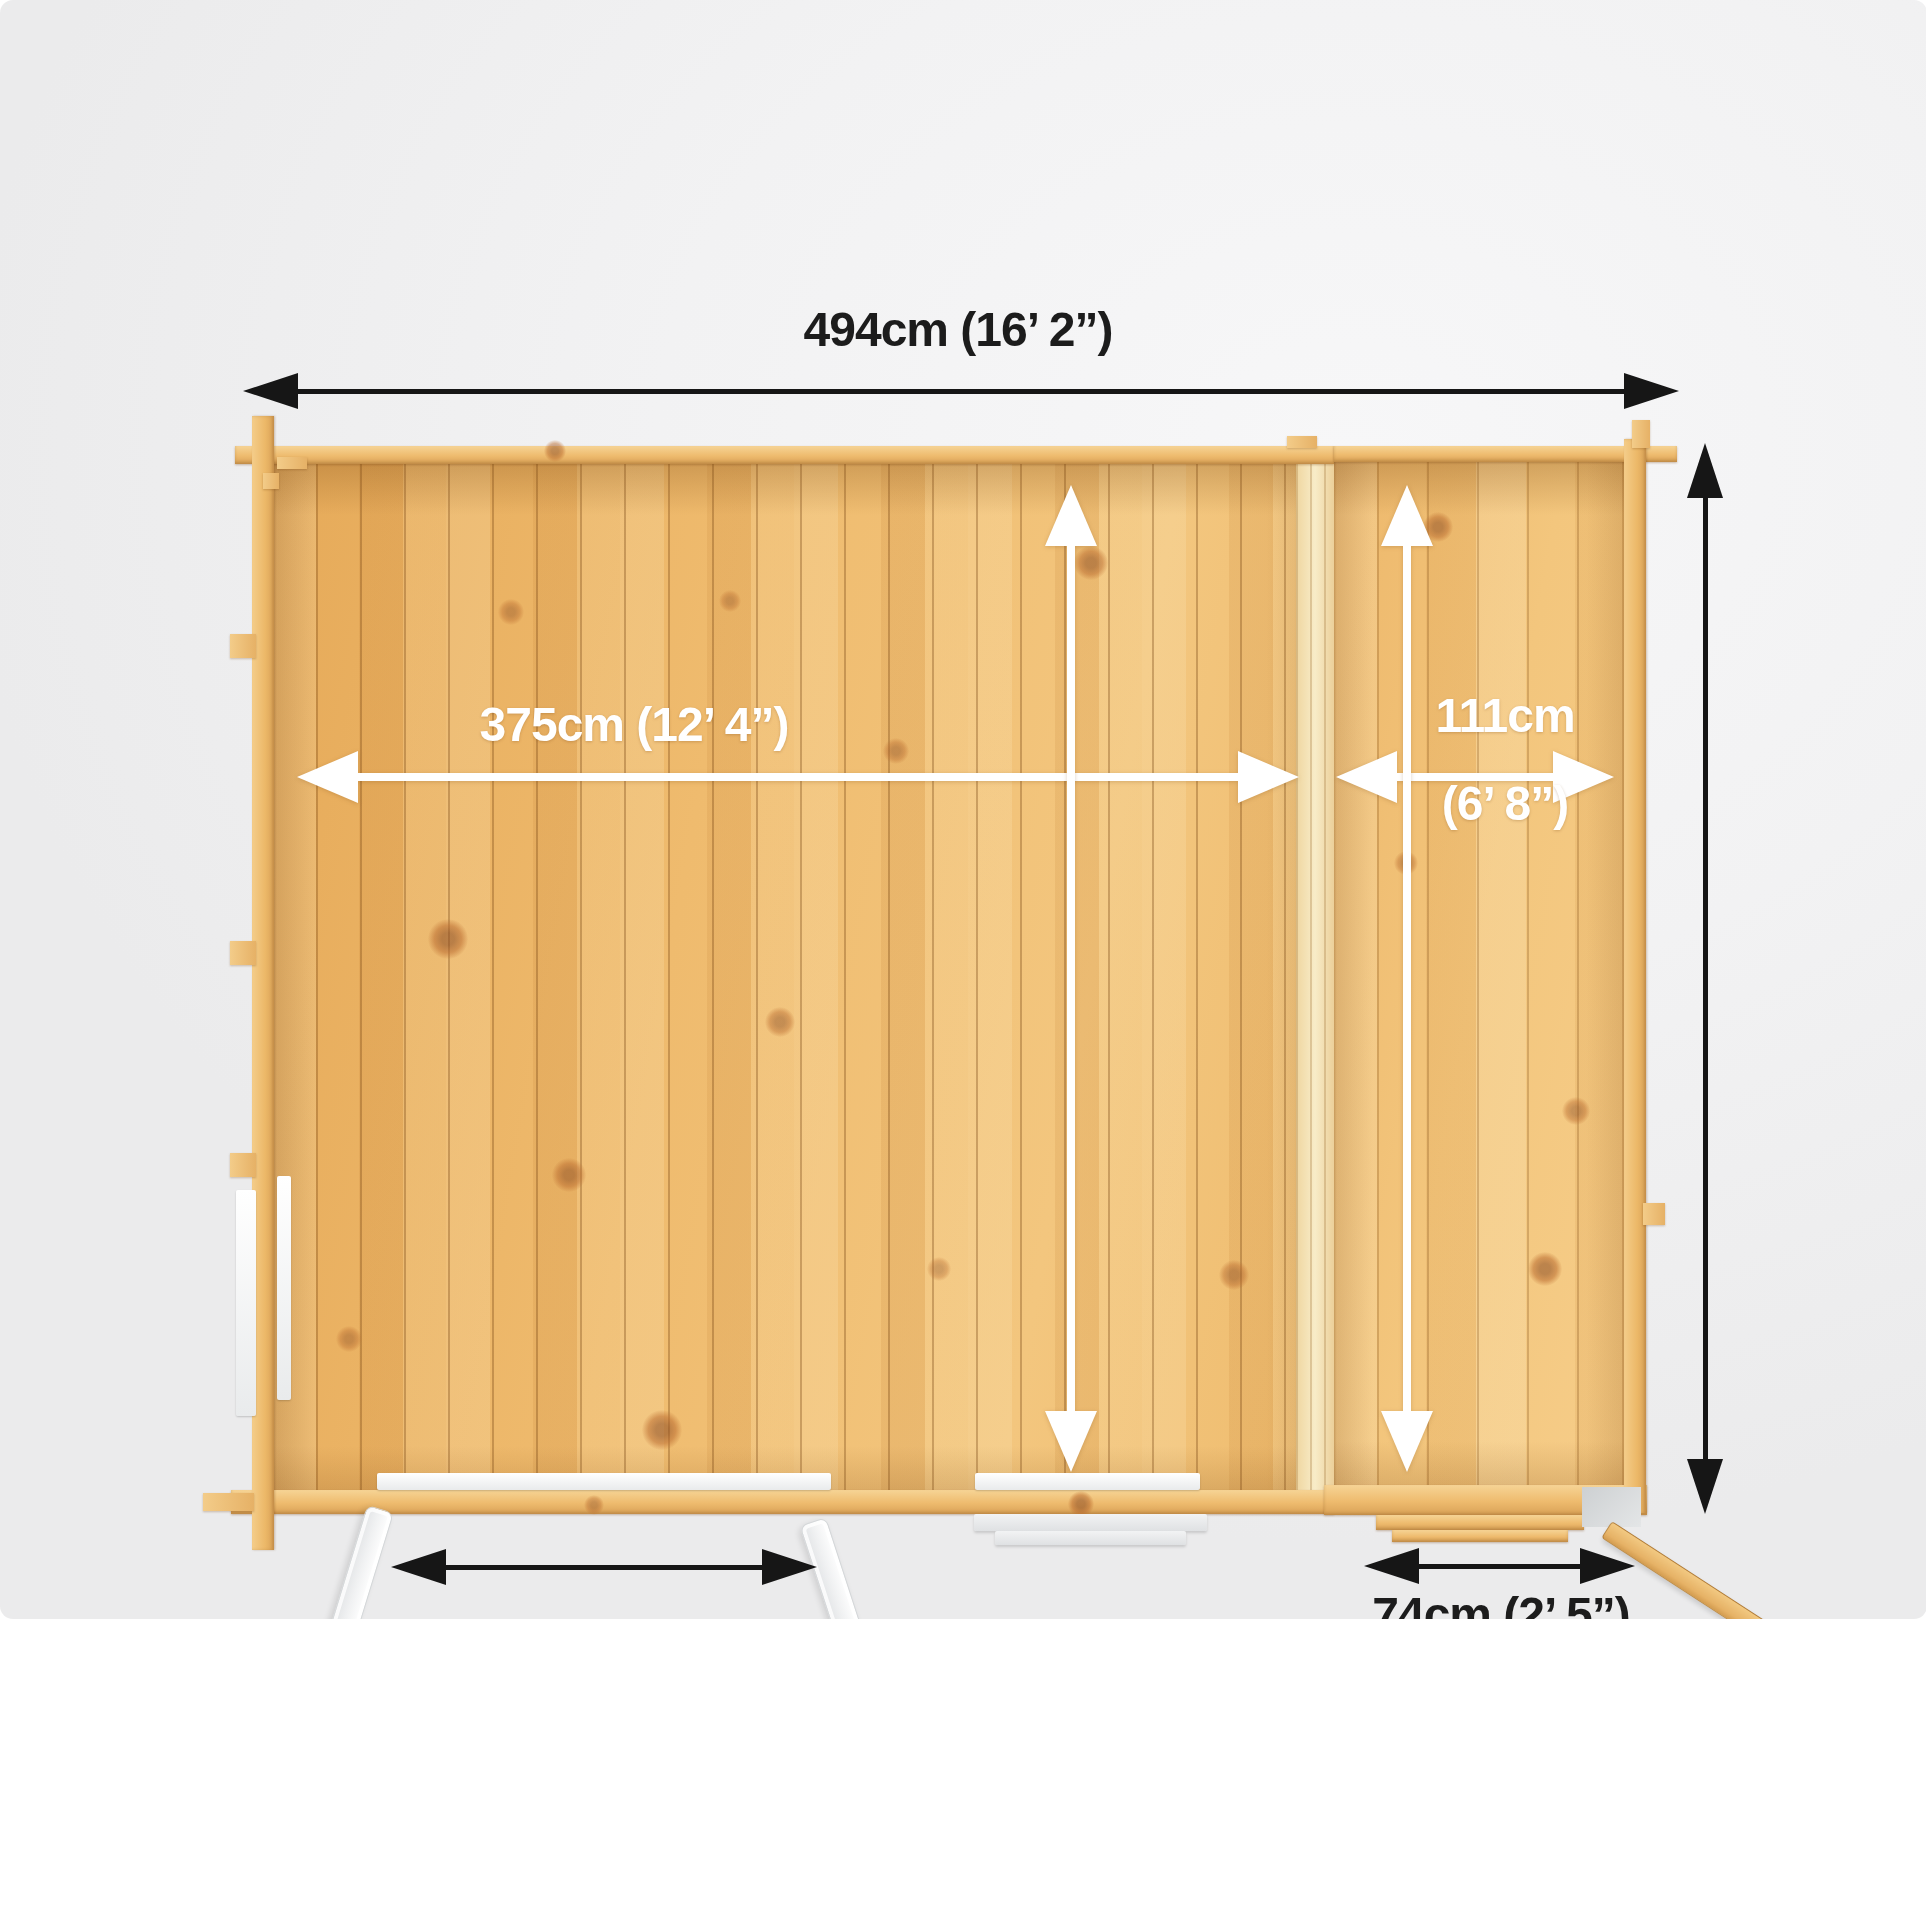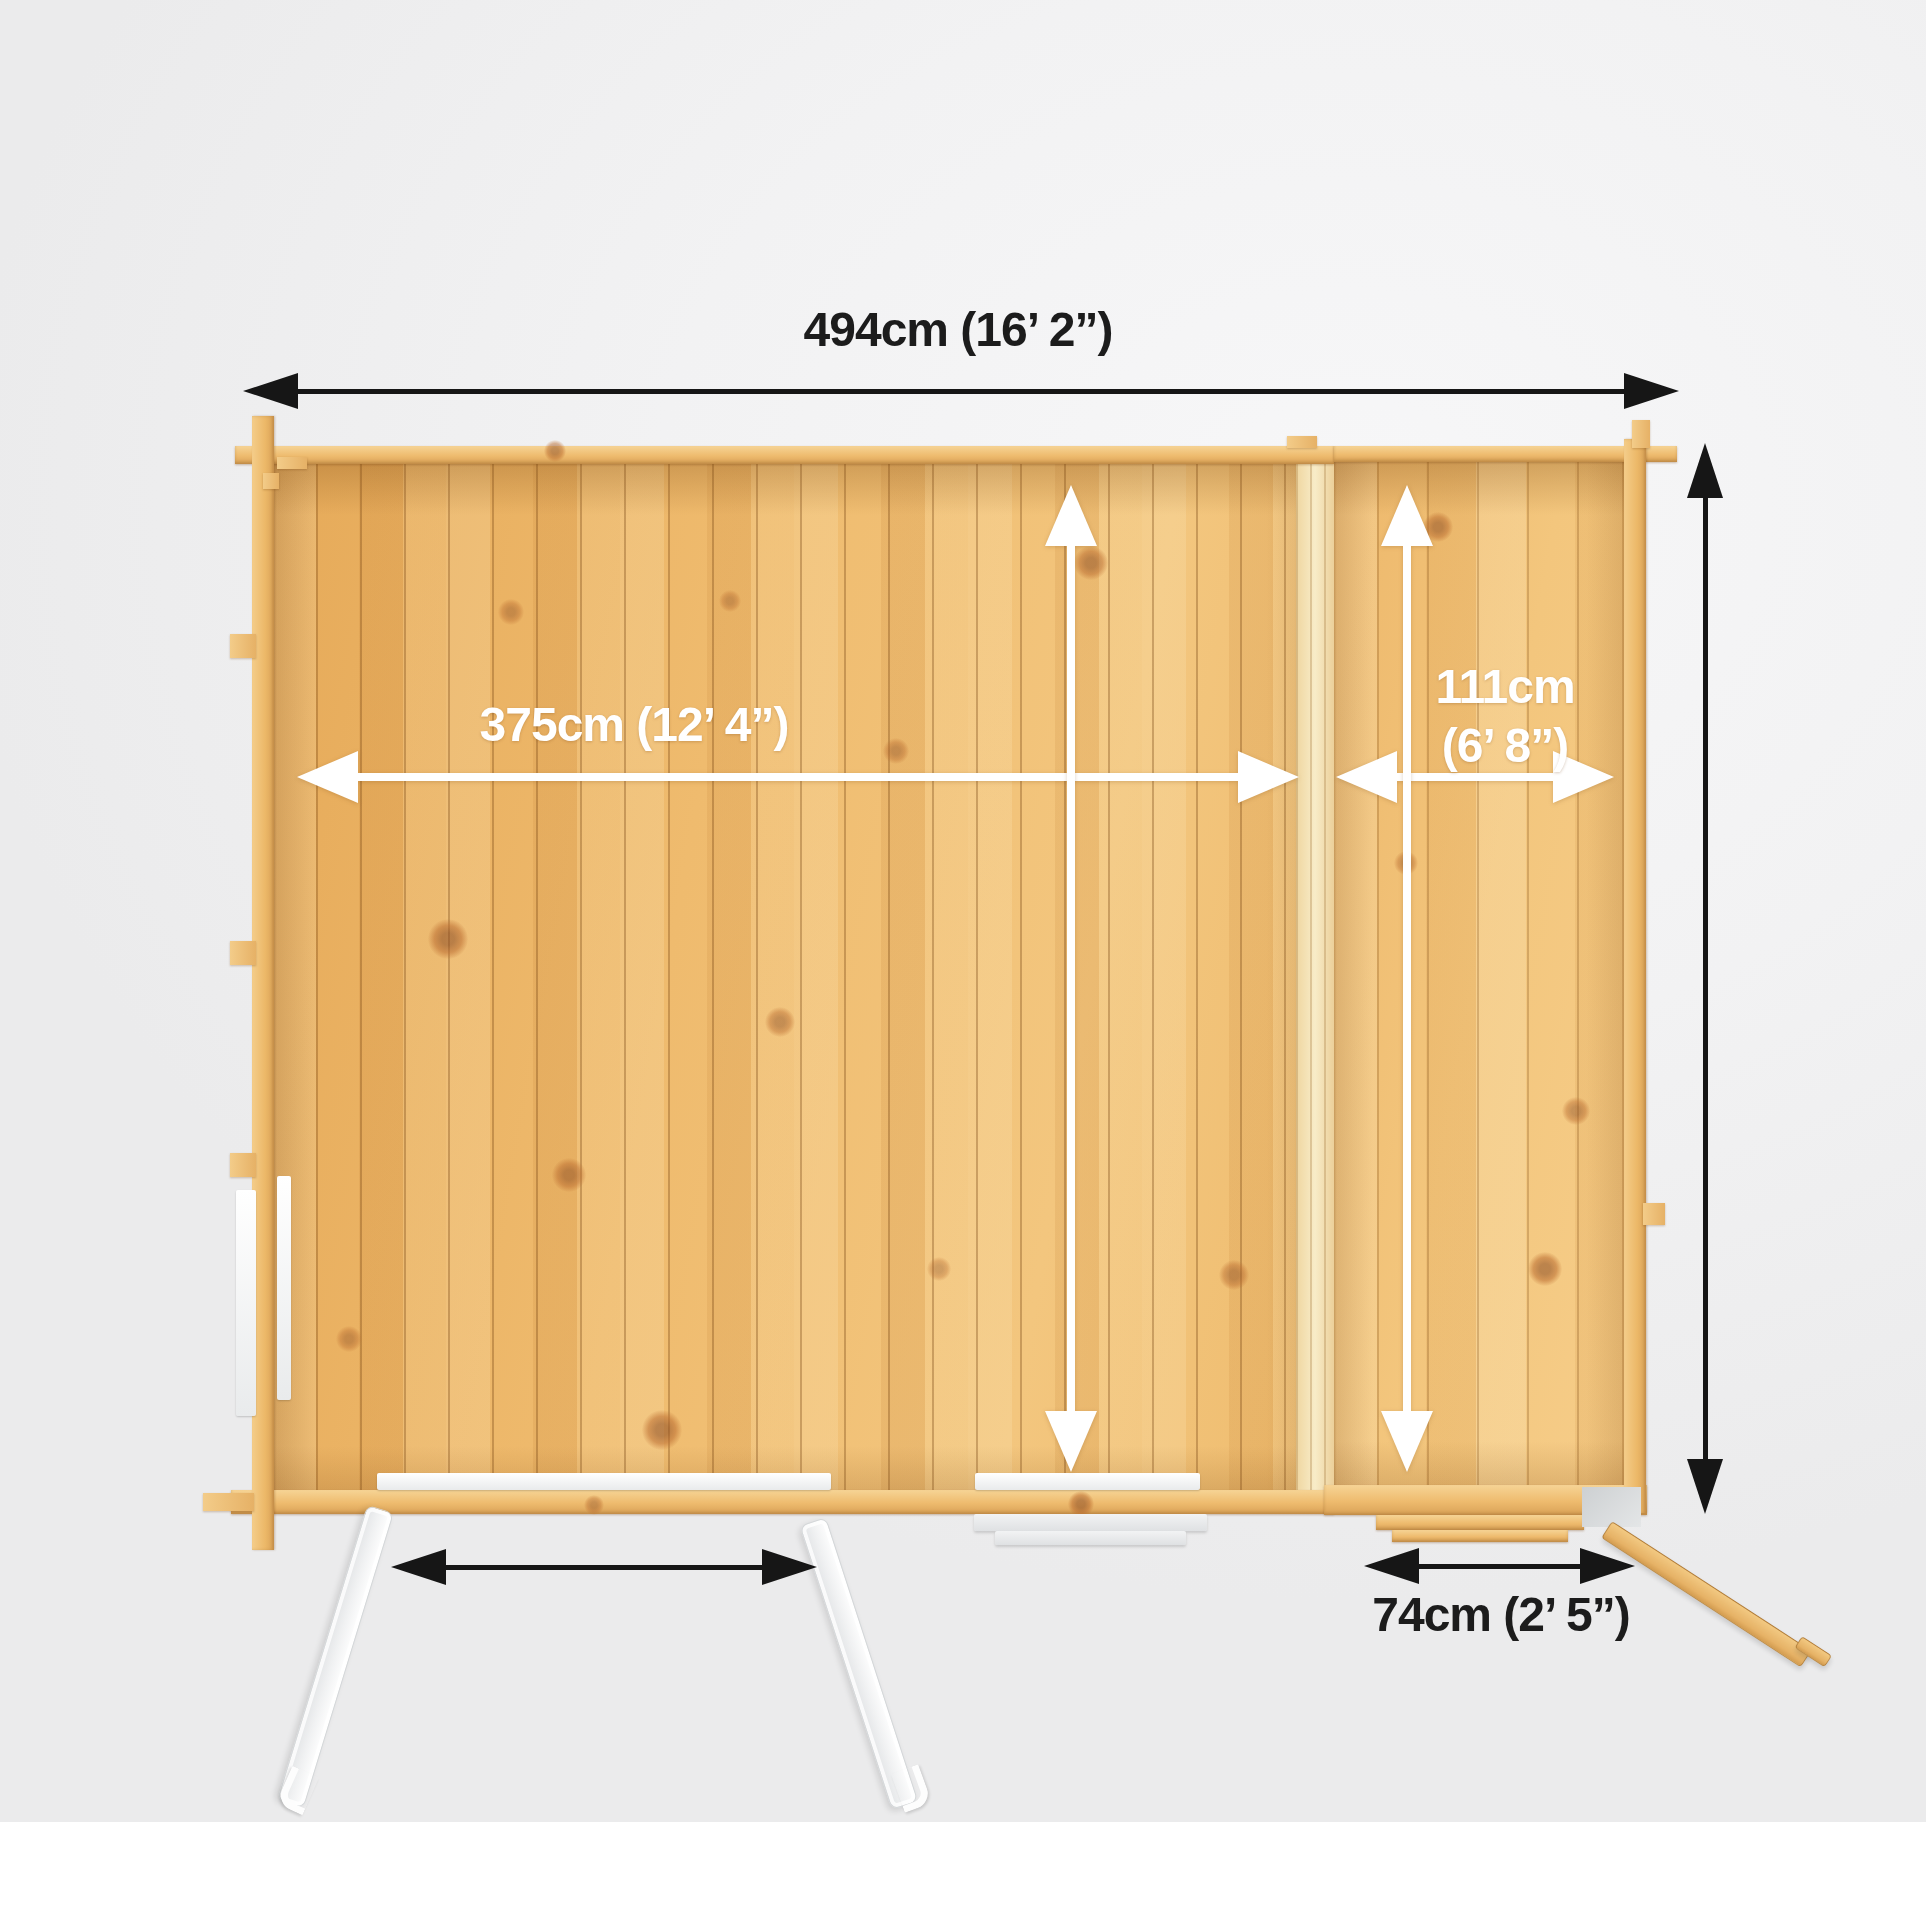--- a/index.html
+++ b/index.html
@@ -1,19 +1,20 @@
 <!DOCTYPE html>
 <html><head>
 <meta charset="utf-8">
 <style>
   html,body{margin:0;padding:0;}
   body{font-family:"Liberation Sans","DejaVu Sans",sans-serif;}
   .stage{
-    position:relative;width:1927px;height:1822px;overflow:hidden;
+    position:relative;width:1927px;height:1619px;overflow:hidden;
     background:radial-gradient(1386px 1089px at 70% 28%, #f7f7f8 0%, #f2f2f3 50%, #ebebec 100%);
+    border-radius:13px;
   }
   .abs{position:absolute;}
 
   
   .log-h{
     background:linear-gradient(180deg,#f6d495 0%,#eebb6e 55%,#d9a257 100%);
     box-shadow:0 1px 2px rgba(120,70,20,.35), inset 0 -2px 3px rgba(120,70,20,.25);
   }
   .log-v{
     background:linear-gradient(90deg,#f4cd8a 0%,#ecb868 60%,#d9a257 100%);
@@ -83,21 +84,21 @@
   .dim.h .ah.a2{right:0;top:calc(50% - var(--aw));border-top:var(--aw) solid transparent;border-bottom:var(--aw) solid transparent;border-left:var(--al) solid var(--c);}
   .dim.v .ah.a1{top:0;left:calc(50% - var(--aw));border-left:var(--aw) solid transparent;border-right:var(--aw) solid transparent;border-bottom:var(--al) solid var(--c);}
   .dim.v .ah.a2{bottom:0;left:calc(50% - var(--aw));border-left:var(--aw) solid transparent;border-right:var(--aw) solid transparent;border-top:var(--al) solid var(--c);}
 
   .dlabel{
     position:absolute;transform:translateX(-50%);
     font-size:48px;line-height:59px;font-weight:600;letter-spacing:-1px;
     color:#1c1c1c;text-align:center;white-space:nowrap;
   }
   .dlabel.white{color:#ffffff;text-shadow:0 1px 3px rgba(120,70,20,.28);}
-  .dlabel span{display:block;}
+  .dlabel span{display:block;margin-top:29px;}
 </style>
 </head>
 <body>
 
 <div class="stage">
 
   <div>
 
     <div class="abs floor" style="left:272px;top:460px;width:1032px;height:1032px;"></div>
     <div class="abs floor-shade" style="left:272px;top:460px;width:1032px;height:1032px;"></div>

